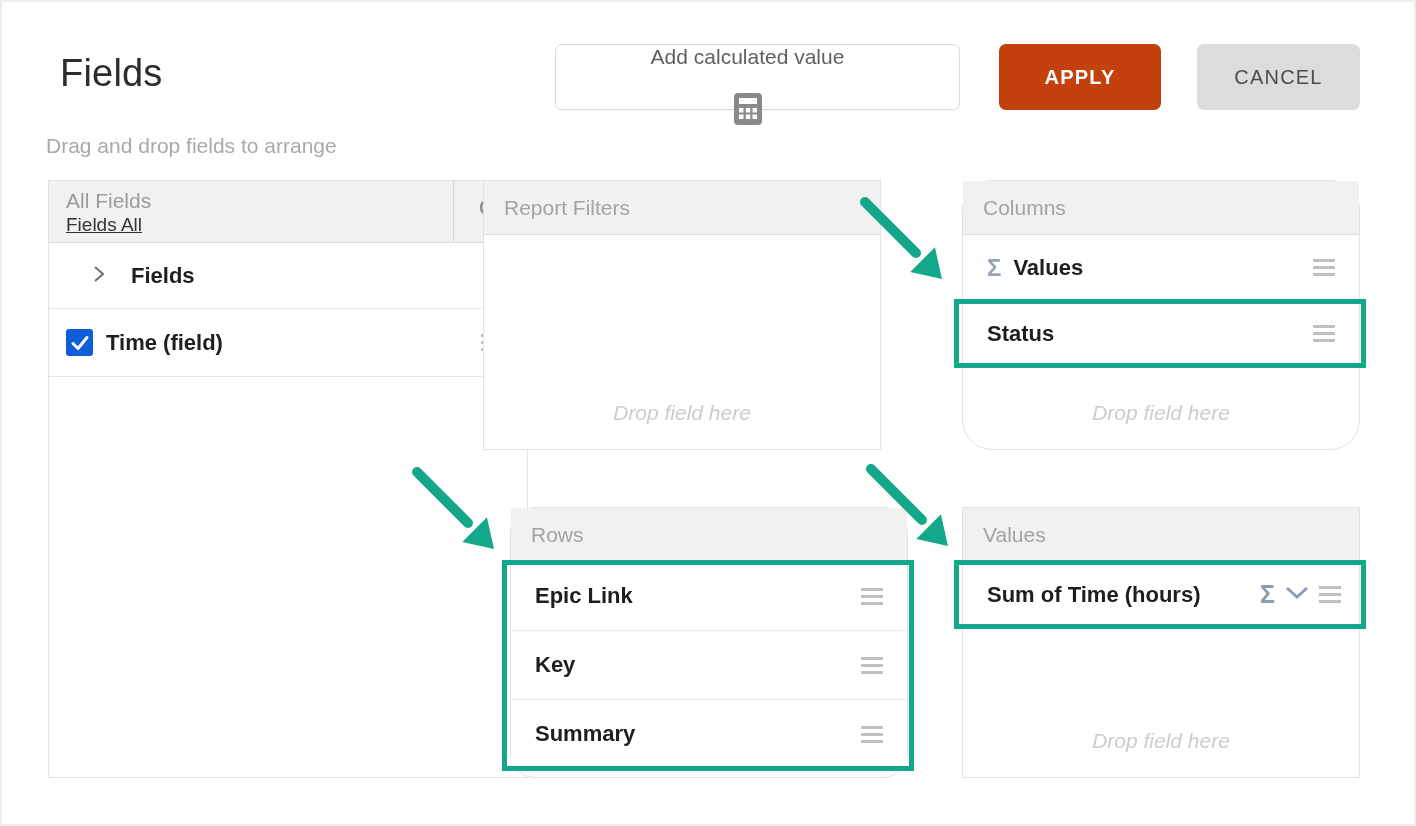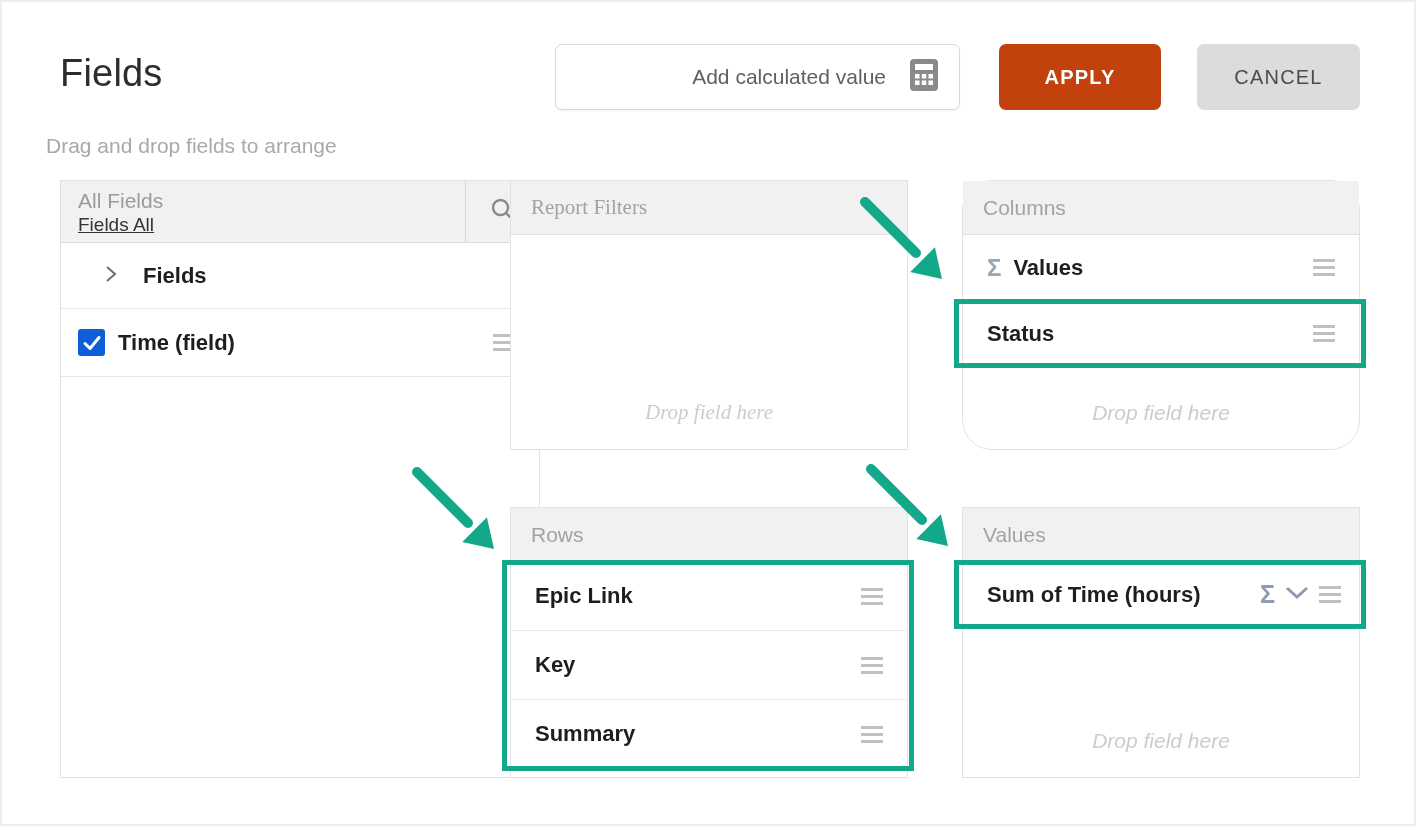--- a/index.html
+++ b/index.html
@@ -19,42 +19,42 @@
     position:absolute; left:44px; top:132px;
     font-size:21px; color:#a9a9a9;
   }
   
   .btn { position:absolute; top:42px; height:66px; border-radius:7px;
          display:flex; align-items:center; justify-content:center;
          cursor:pointer; font-size:20px; }
   .btn-calc {
     left:553px; width:405px; background:#ffffff;
     border:1px solid #dadada; box-shadow:0 1px 2px rgba(0,0,0,0.05);
-    justify-content:flex-end; padding-right:20px; gap:23px;
-    color:#606060; font-size:21px;
+    justify-content:flex-start; padding-right:20px; gap:23px;
+    color:#606060; font-size:21px;flex-direction:column;
   }
   .btn-apply {
     left:997px; width:162px; background:#c2410c; border:none;
     color:#ffffff; font-weight:bold; letter-spacing:1.2px;
   }
   .btn-cancel {
     left:1195px; width:163px; background:#dcdcdc; border:none;
     color:#4c4c4c; font-weight:normal; letter-spacing:1.2px;
   }
   
   .panel { position:absolute; background:#ffffff; border:1px solid #e2e2e2; }
   .panel-header {
     height:54px; background:#f1f1f1; border-bottom:1px solid #e0e0e0;
     display:flex; align-items:center; padding-left:20px;
     font-size:21px; color:#a3a3a3;
   }
-  #panel-allfields { left:58px;  top:178px; width:480px; height:598px; }
-  #panel-filters   { left:508px; top:178px; width:398px; height:270px;font-family:Liberation Serif, serif; }
+  #panel-allfields { left:46px;  top:178px; width:480px; height:598px; }
+  #panel-filters   { left:481px; top:178px; width:398px; height:270px; }
   #panel-columns   { left:960px; top:178px; width:398px; height:270px;border-radius:30px; }
-  #panel-rows      { left:508px; top:505px; width:398px; height:271px; }
+  #panel-rows      { left:508px; top:505px; width:398px; height:271px;border-radius:25px; }
   #panel-values    { left:960px; top:505px; width:398px; height:271px; }
 
   .allfields-header {
     height:62px; background:#f1f1f1; border-bottom:1px solid #dcdcdc;
     display:flex;
   }
   .allfields-titles { flex:1; padding:7px 0 0 17px; }
   .allfields-title { font-size:21px; color:#9b9b9b; line-height:25px; }
   .expand-all { font-size:19px; color:#333333; text-decoration:underline;
                 line-height:24px; cursor:pointer; display:inline-block; }

